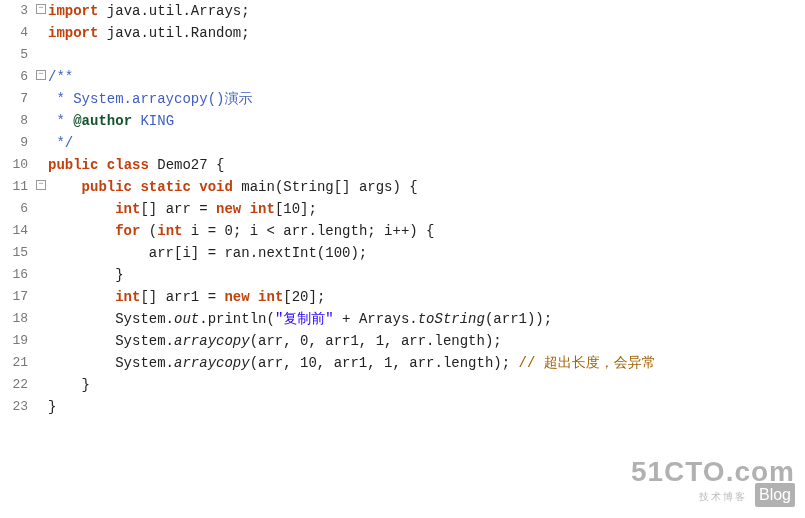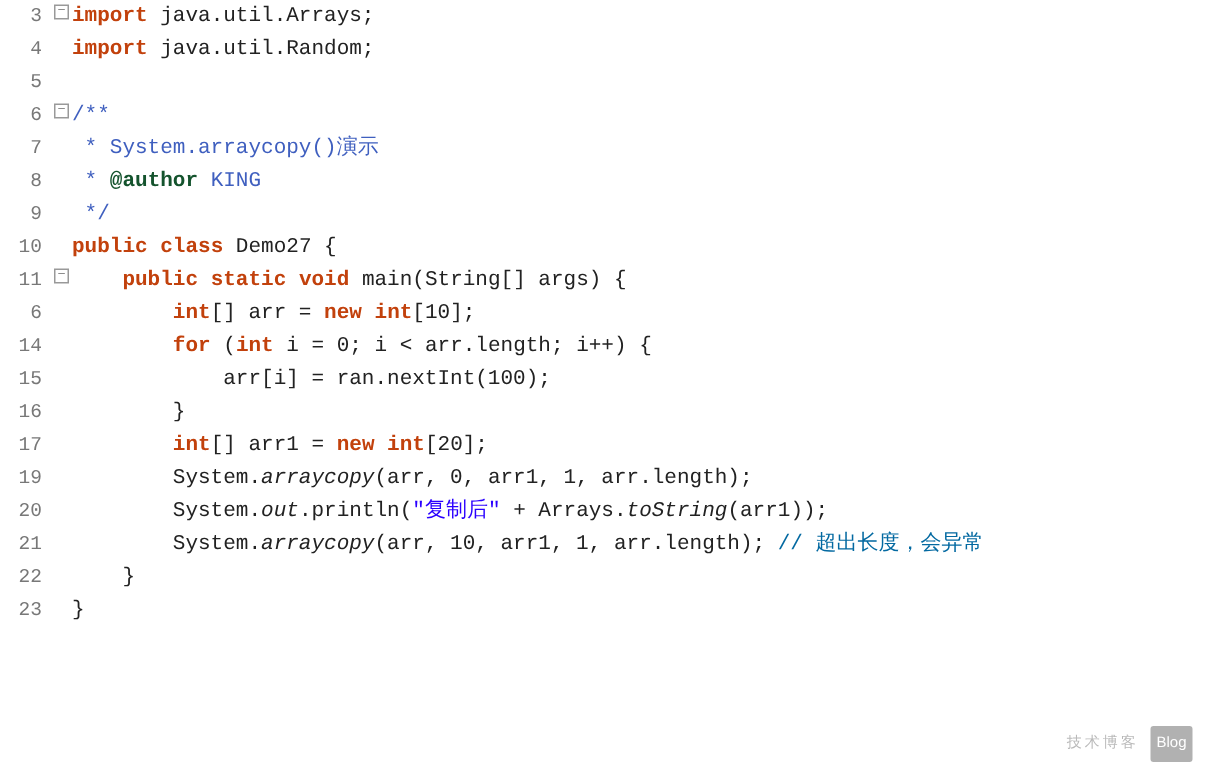--- a/index.html
+++ b/index.html
@@ -48,21 +48,21 @@
   .code {
     flex: 1;
     white-space: pre;
     color: #222;
   }
   .kw { color: #c2410c; font-weight: bold; }
   .cm { color: #3f5fbf; }
   .ctag { color: #14532d; }
   .str { color: #2a00ff; }
   .sta { font-style: italic; color: #222; }
-  .comline { color: #0369a1; text-align: center; }
+  .comline { color: #a16207; text-align: center; }
   .line { display: flex; height: 22px; }
   .watermark {
     position: absolute;
     right: 10px;
     bottom: 10px;
     text-align: right;
     pointer-events: none;
     opacity: 0.45;
     font-family: Arial, sans-serif;
   }
@@ -75,21 +75,21 @@
   }
   .watermark .small {
     font-size: 10px;
     color: #666;
     letter-spacing: 2px;
   }
   .watermark .blog {
     display:inline-block;
     background:#555;
     color:#fff;
-    font-size:10px;
+    font-size:16px;
     padding:1px 4px;
     border-radius:2px;
     margin-left:4px;
   }
 </style>
 </head>
 <body>
 
 <div class="editor">
   <div id="lines-container">
@@ -157,45 +157,46 @@
         <div class="gutter">16</div>
         <div class="fold"></div>
         <div class="code">        }</div>
       </div>
       <div class="line">
         <div class="gutter">17</div>
         <div class="fold"></div>
         <div class="code">        <span class="kw">int</span>[] arr1 = <span class="kw">new</span> <span class="kw">int</span>[20];</div>
       </div>
       <div class="line">
+        <div class="gutter">18</div>
+        <div class="fold"></div>
+        <div class="code">        System.<span class="sta">out</span>.println(<span class="str">"复制前"</span> + Arrays.<span class="sta">toString</span>(arr1));</div>
+      </div>
+      <div class="line">
         <div class="gutter">19</div>
         <div class="fold"></div>
         <div class="code">        System.<span class="sta">arraycopy</span>(arr, 0, arr1, 1, arr.length);</div>
-      </div>
-      <div class="line">
-        <div class="gutter">20</div>
-        <div class="fold"></div>
-        <div class="code">        System.<span class="sta">out</span>.println(<span class="str">"复制后"</span> + Arrays.<span class="sta">toString</span>(arr1));</div>
       </div>
       <div class="line">
         <div class="gutter">21</div>
         <div class="fold"></div>
         <div class="code">        System.<span class="sta">arraycopy</span>(arr, 10, arr1, 1, arr.length); <span class="comline">// 超出长度，会异常</span></div>
       </div>
       <div class="line">
         <div class="gutter">22</div>
         <div class="fold"></div>
         <div class="code">    }</div>
       </div>
       <div class="line">
         <div class="gutter">23</div>
         <div class="fold"></div>
         <div class="code">}</div>
       </div>
     </div>
 </div>
 
 <div class="watermark">
+  <div class="big">51CTO.com</div>
   <div>
     <span class="small">技术博客</span>
     <span class="blog">Blog</span>
   </div>
 </div>
 
 </body></html>

